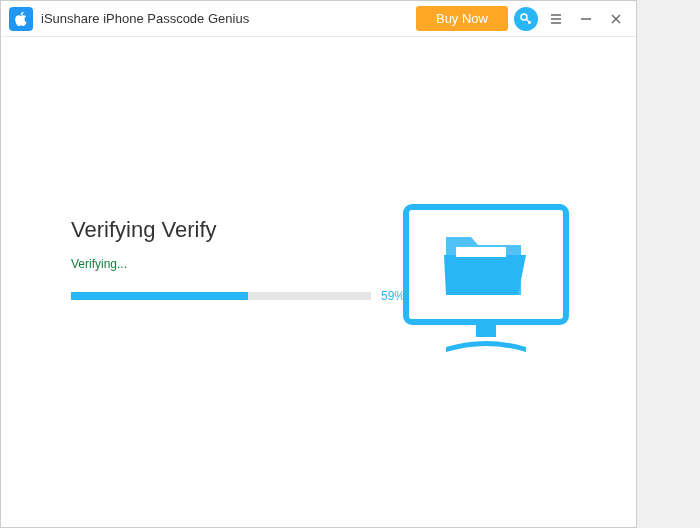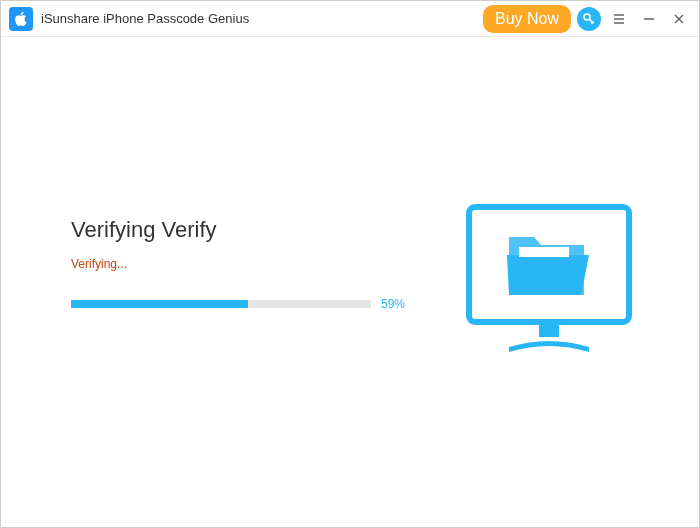--- a/index.html
+++ b/index.html
@@ -4,21 +4,21 @@
   <style>
     * { box-sizing: border-box; margin: 0; padding: 0; }
     body {
       width: 700px;
       height: 528px;
       background: #f0f0f0;
       font-family: -apple-system, "Segoe UI", Arial, sans-serif;
       overflow: hidden;
     }
     .window {
-      width: 700px;
+      width: 637px;
       height: 528px;
       background: #ffffff;
       border: 1px solid #cccccc;
       position: relative;
     }
     .titlebar {
       height: 36px;
       background: #ffffff;
       border-bottom: 1px solid #e8e8e8;
       display: flex;
@@ -43,23 +43,23 @@
     }
     .titlebar-right {
       display: flex;
       align-items: center;
       gap: 6px;
     }
     .buy-button {
       background: #FFA726;
       color: #ffffff;
       border: none;
-      padding: 5px 12px;
-      font-size: 16px;
-      border-radius: 10px;
+      padding: 5px 20px;
+      font-size: 13px;
+      border-radius: 3px;
       cursor: pointer;
     }
     .help-button {
       width: 24px;
       height: 24px;
       background: #29B6F6;
       border-radius: 50%;
       display: flex;
       align-items: center;
       justify-content: center;
@@ -88,22 +88,22 @@
       width: 340px;
     }
     .heading {
       font-size: 22px;
       color: #333;
       font-weight: 400;
       margin-bottom: 14px;
     }
     .status-text {
       font-size: 12px;
-      color: #c2410c;
-      margin-bottom: 26px;
+      color: #15803d;
+      margin-bottom: 18px;
     }
     .progress-row {
       display: flex;
       align-items: center;
       gap: 10px;
     }
     .progress-bar {
       width: 300px;
       height: 8px;
       background: #e5e5e5;

